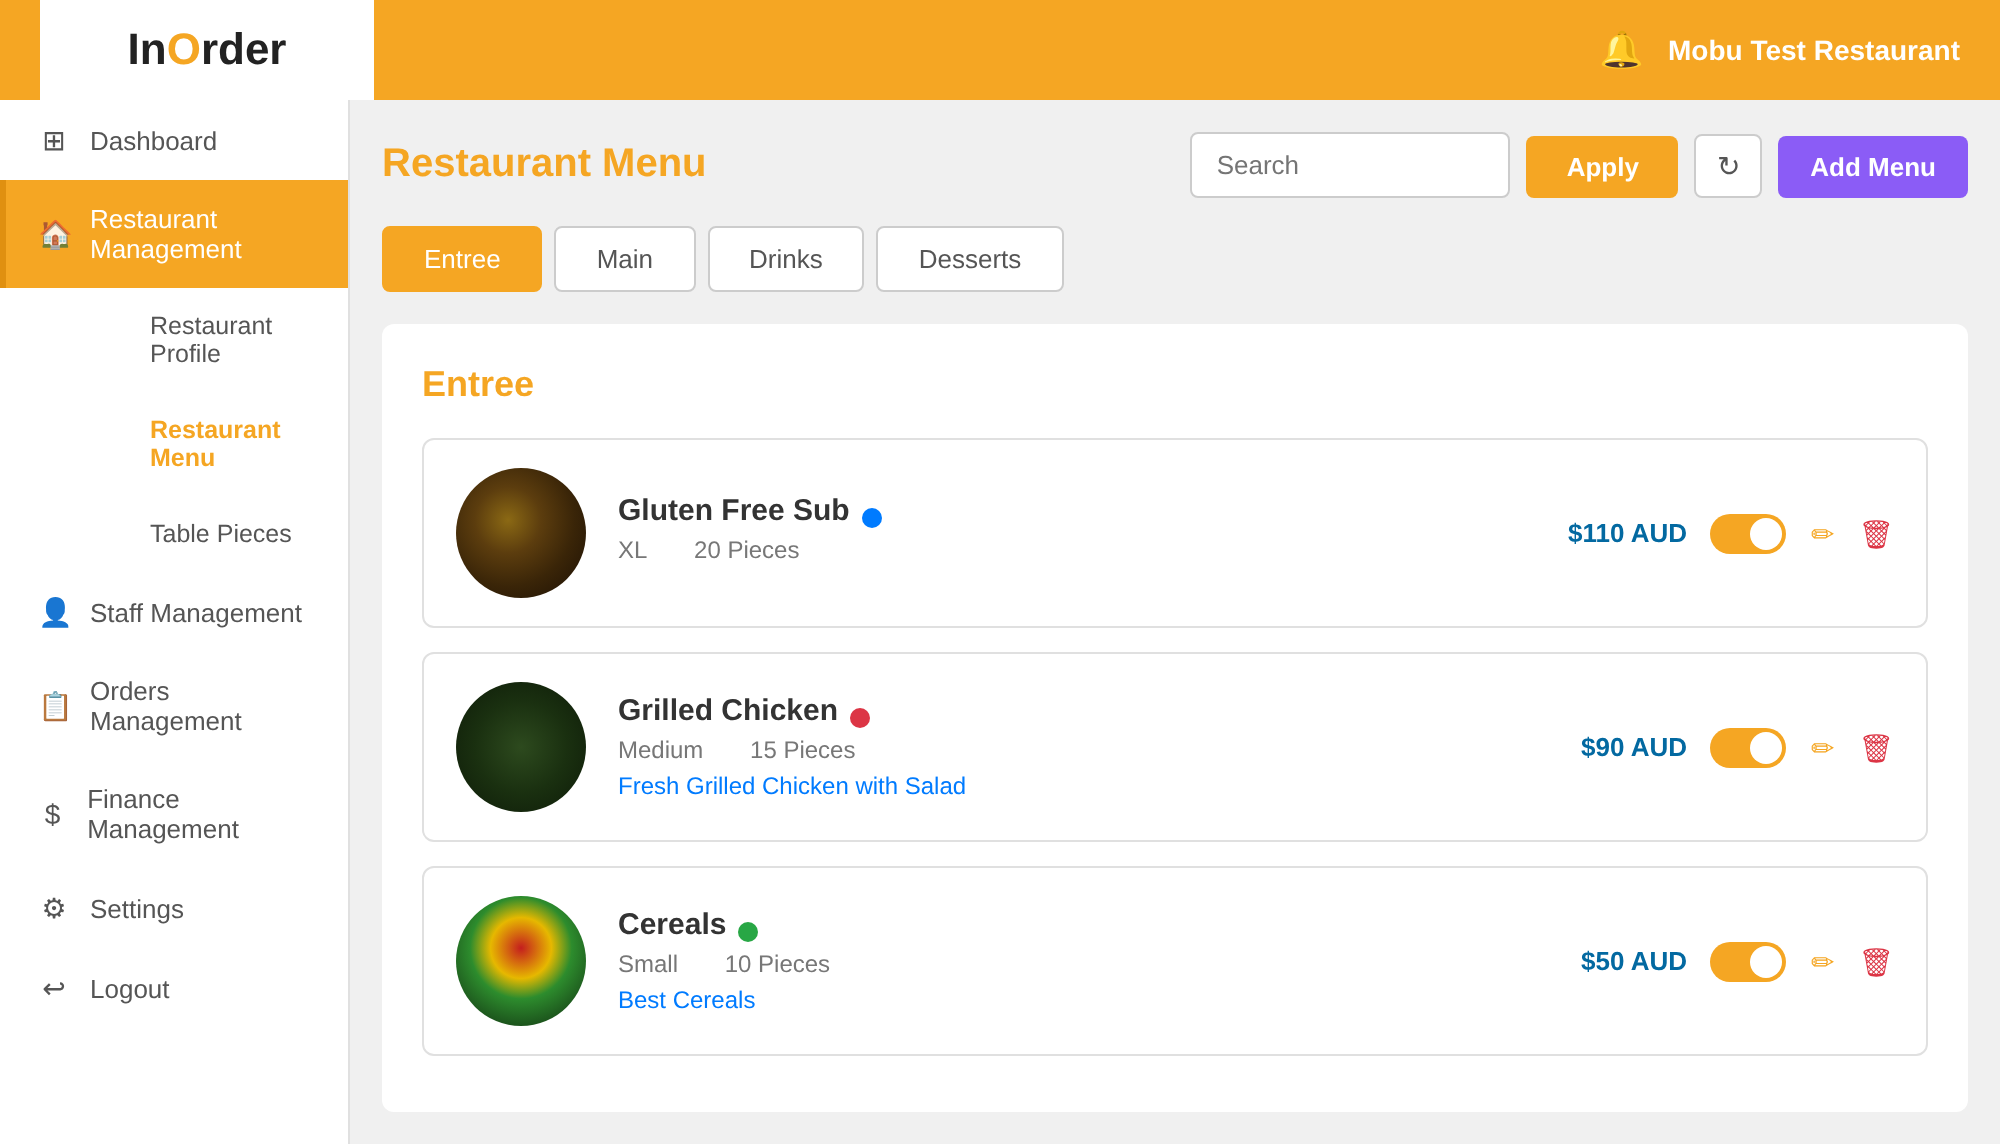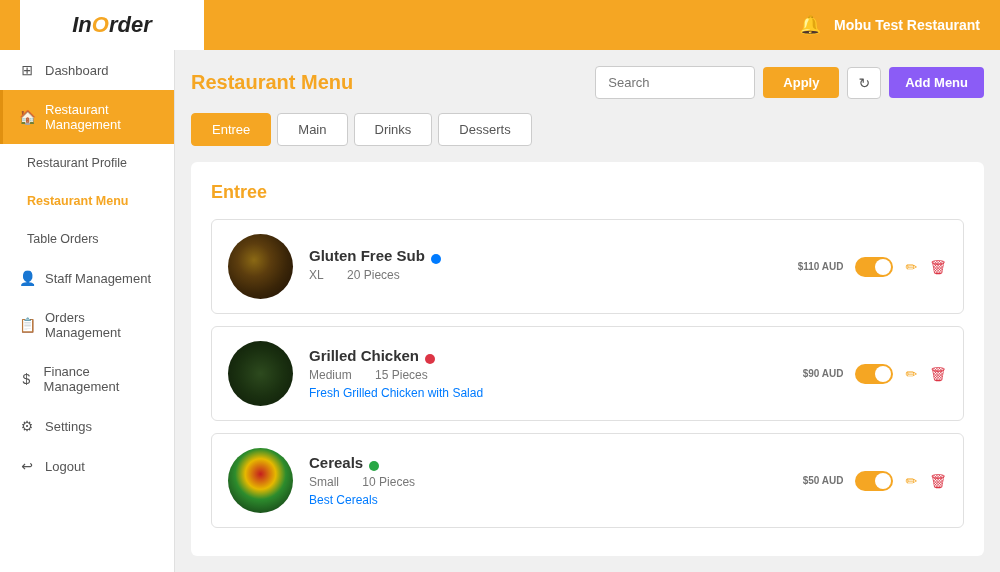--- a/index.html
+++ b/index.html
@@ -12,24 +12,23 @@
       display: flex;
       align-items: center;
       justify-content: space-between;
       padding: 0 20px;
       flex-shrink: 0;
     }
     .logo-area {
       display: flex;
       align-items: center;
       background: white;
-      width: 184px;
+      width: 167px;
       height: 50px;
       justify-content: center;
-      font-style: italic;
     }
     .logo-text {
       font-size: 22px;
       font-weight: bold;
       color: #222;
     }
     .logo-o {
       color: #f5a623;
     }
     .header-right {
@@ -78,20 +77,21 @@
     .sidebar-item.active {
       background: #f5a623;
       color: white;
       border-left: 3px solid #e09010;
     }
     .sidebar-item.sub-item {
       padding-left: 24px;
       font-size: 12.5px;
       border-left: 3px solid transparent;
       color: #555;
+      margin-left: 48px;
     }
     .sidebar-item.sub-item.active-sub {
       color: #f5a623;
       font-weight: bold;
     }
     .sidebar-icon {
       font-size: 14px;
       width: 16px;
       text-align: center;
     }
@@ -112,21 +112,21 @@
       justify-content: space-between;
       margin-bottom: 14px;
     }
     .page-title {
       font-size: 20px;
       font-weight: bold;
       color: #f5a623;
     }
     .header-actions {
       display: flex;
-      align-items: center;
+      align-items: flex-end;
       gap: 8px;
     }
     .search-input {
       border: 1px solid #ccc;
       border-radius: 4px;
       padding: 8px 12px;
       font-size: 13px;
       width: 160px;
       outline: none;
     }
@@ -261,23 +261,23 @@
       font-size: 12px;
       color: #007bff;
     }
     .item-price-area {
       display: flex;
       align-items: center;
       gap: 12px;
       flex-shrink: 0;
     }
     .item-price {
-      font-size: 10px;
-      font-weight: bold;
-      color: #737373;
+      font-size: 13px;
+      font-weight: bold;
+      color: #0369a1;
     }
     .toggle {
       width: 38px;
       height: 20px;
       border-radius: 10px;
       background: #f5a623;
       position: relative;
       cursor: pointer;
       flex-shrink: 0;
     }
@@ -328,21 +328,21 @@
       <span class="sidebar-icon">🏠</span>
       <span>Restaurant Management</span>
     </div>
     <div class="sidebar-item sub-item">
       <span>Restaurant Profile</span>
     </div>
     <div class="sidebar-item sub-item active-sub">
       <span>Restaurant Menu</span>
     </div>
     <div class="sidebar-item sub-item">
-      <span>Table Orders</span>
+      <span>Table Pieces</span>
     </div>
     <div class="sidebar-item">
       <span class="sidebar-icon">👤</span>
       <span>Staff Management</span>
     </div>
     <div class="sidebar-item">
       <span class="sidebar-icon">📋</span>
       <span>Orders Management</span>
     </div>
     <div class="sidebar-item">

